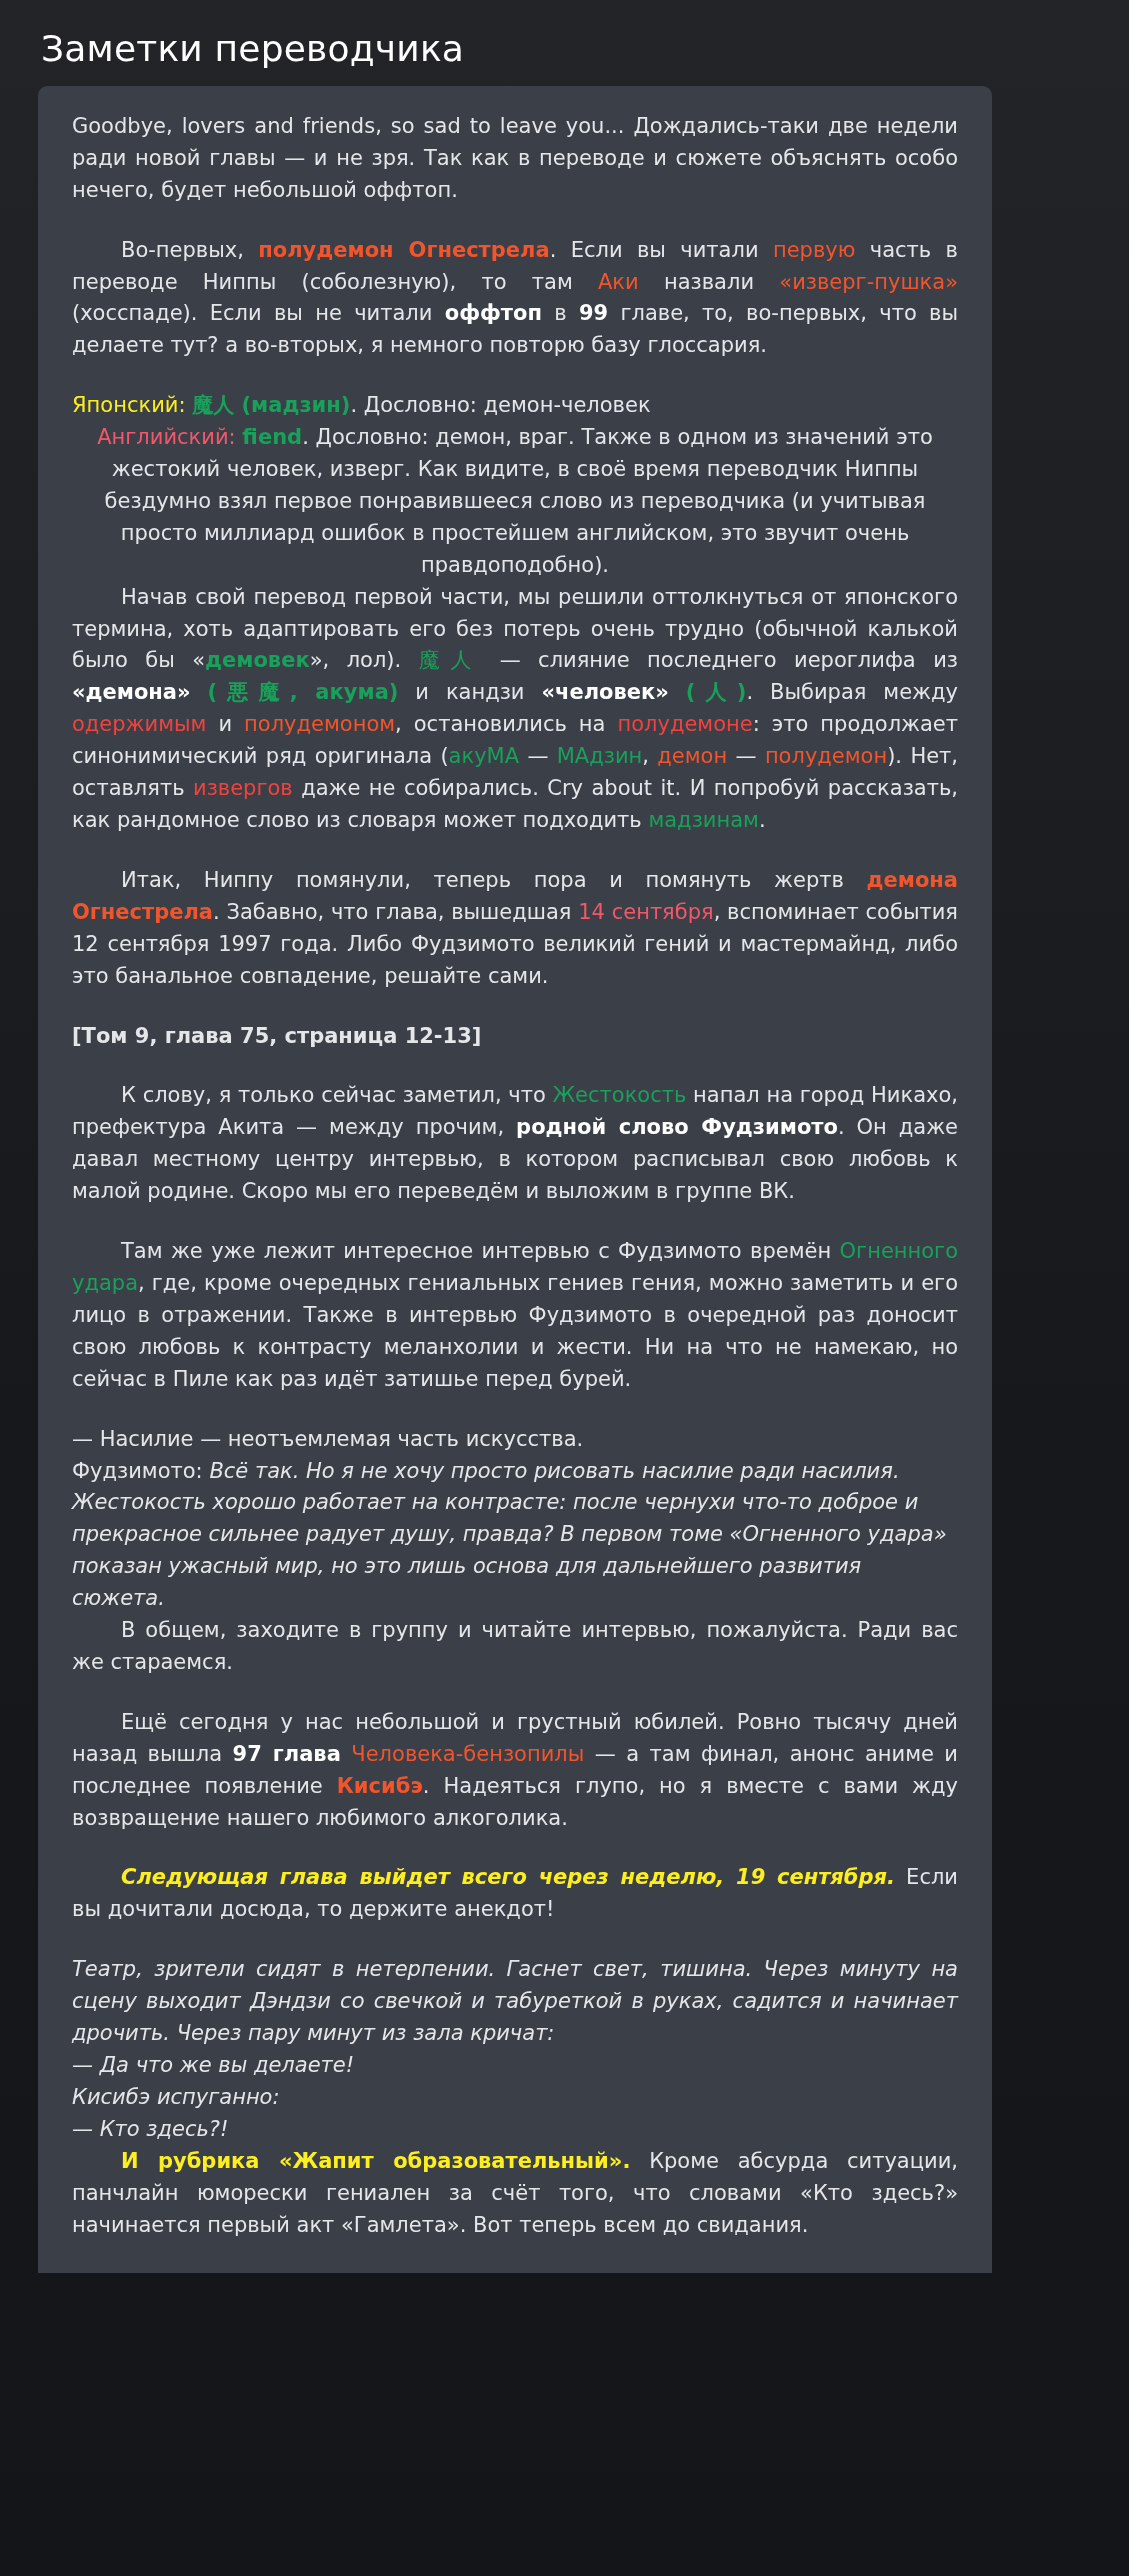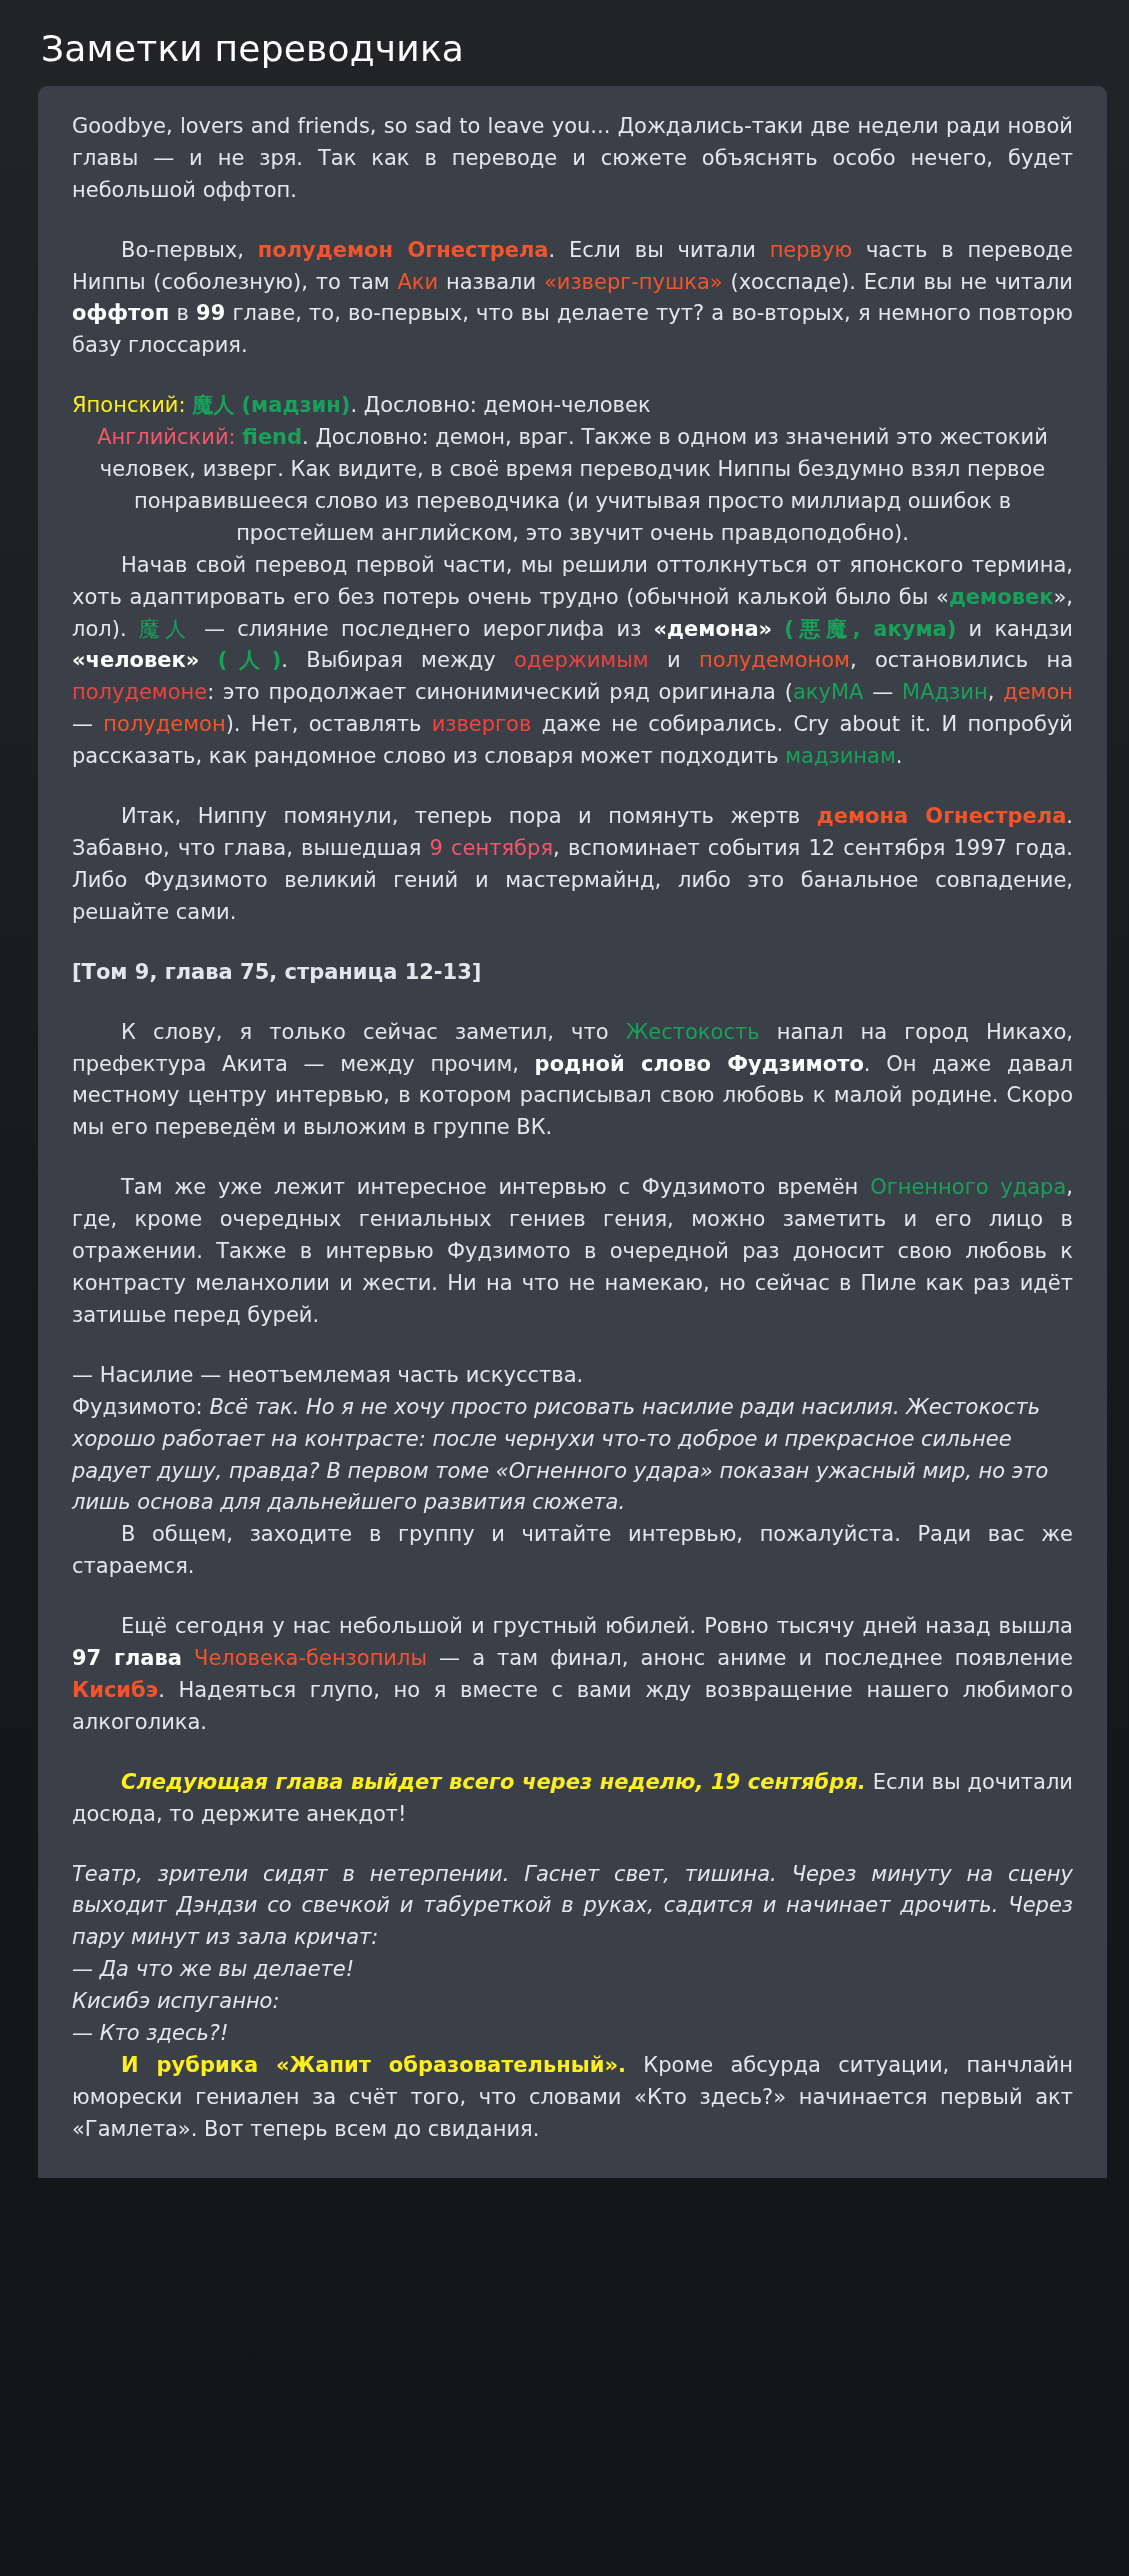--- a/index.html
+++ b/index.html
@@ -38,21 +38,21 @@
     margin: 0;
   }
 
   
   .note-card {
     margin: 0 26px 0 38px;
     background: #3b3f47;
     border-radius: 9.4px 9.4px 0 0;
     padding: 24.5px 34px 32px 34px;
     box-sizing: border-box;
-    width: 1069px;
+    width: 954px;
   }
 
   .note-card p {
     margin: 0 0 0 0;
     color: #e4e6ea;
     font-size: 21px;
     line-height: 1.52;
     text-align: justify;
     text-indent: 0;
     hyphens: none;
@@ -123,21 +123,21 @@
     <p class="para"><span>Goodbye, lovers and friends, so sad to leave you... Дождались-таки две недели ради новой главы — и не зря. Так как в переводе и сюжете объяснять особо нечего, будет небольшой оффтоп.</span></p>
 
     <p class="para indent"><span>Во-первых, </span><span class="c-orange b">полудемон Огнестрела</span><span>. Если вы читали </span><span class="c-orange">первую</span><span> часть в переводе Ниппы (соболезную), то там </span><span class="c-orange">Аки</span><span> назвали </span><span class="c-orange">«изверг-пушка»</span><span> (хосспаде). Если вы не читали </span><span class="b c-white">оффтоп</span><span> в </span><span class="b c-white">99</span><span> главе, то, во-первых, что вы делаете тут? а во-вторых, я немного повторю базу глоссария.</span></p>
 
     <p class="para glossary-line tight"><span class="c-yellow">Японский:</span> <span class="c-green b">魔人 (мадзин)</span><span>. Дословно: демон-человек</span></p>
 
     <p class="para glossary-line second"><span class="c-pink">Английский:</span> <span class="c-green b">fiend</span><span>. Дословно: демон, враг. Также в одном из значений это жестокий человек, изверг. Как видите, в своё время переводчик Ниппы бездумно взял первое понравившееся слово из переводчика (и учитывая просто миллиард ошибок в простейшем английском, это звучит очень правдоподобно).</span></p>
 
     <p class="para indent"><span>Начав свой перевод первой части, мы решили оттолкнуться от японского термина, хоть адаптировать его без потерь очень трудно (обычной калькой было бы «</span><span class="c-green b">демовек</span><span>», лол). </span><span class="c-green">魔人</span><span> — слияние последнего иероглифа из </span><span class="b c-white">«демона»</span> <span class="c-green b">(悪魔, акума)</span><span> и кандзи </span><span class="b c-white">«человек»</span> <span class="c-green b">(人)</span><span>. Выбирая между </span><span class="c-red">одержимым</span><span> и </span><span class="c-orange">полудемоном</span><span>, остановились на </span><span class="c-red">полудемоне</span><span>: это продолжает синонимический ряд оригинала (</span><span class="c-green">акуМА</span><span> — </span><span class="c-green">МАдзин</span><span>, </span><span class="c-orange">демон</span><span> — </span><span class="c-orange">полудемон</span><span>). Нет, оставлять </span><span class="c-red">извергов</span><span> даже не собирались. Cry about it. И попробуй рассказать, как рандомное слово из словаря может подходить </span><span class="c-green">мадзинам</span><span>.</span></p>
 
-    <p class="para indent"><span>Итак, Ниппу помянули, теперь пора и помянуть жертв </span><span class="c-orange b">демона Огнестрела</span><span>. Забавно, что глава, вышедшая </span><span class="c-pink">9 сентября</span><span>, вспоминает события 12 сентября 1997 года. Либо Фудзимото великий гений и мастермайнд, либо это банальное совпадение, решайте сами.</span></p>
+    <p class="para indent"><span>Итак, Ниппу помянули, теперь пора и помянуть жертв </span><span class="c-orange b">демона Огнестрела</span><span>. Забавно, что глава, вышедшая </span><span class="c-pink">14 сентября</span><span>, вспоминает события 12 сентября 1997 года. Либо Фудзимото великий гений и мастермайнд, либо это банальное совпадение, решайте сами.</span></p>
 
     <p class="para section-heading">[Том 9, глава 75, страница 12-13]</p>
 
     <p class="para indent"><span>К слову, я только сейчас заметил, что </span><span class="c-green">Жестокость</span><span> напал на город Никахо, префектура Акита — между прочим, </span><span class="b c-white">родной слово Фудзимото</span><span>. Он даже давал местному центру интервью, в котором расписывал свою любовь к малой родине. Скоро мы его переведём и выложим в группе ВК.</span></p>
 
     <p class="para indent"><span>Там же уже лежит интересное интервью с Фудзимото времён </span><span class="c-green">Огненного удара</span><span>, где, кроме очередных гениальных гениев гения, можно заметить и его лицо в отражении. Также в интервью Фудзимото в очередной раз доносит свою любовь к контрасту меланхолии и жести. Ни на что не намекаю, но сейчас в Пиле как раз идёт затишье перед бурей.</span></p>
 
     <p class="para dialog-line tight">— Насилие — неотъемлемая часть искусства.</p>
     <p class="para dialog-line"><span>Фудзимото: </span><span class="i">Всё так. Но я не хочу просто рисовать насилие ради насилия. Жестокость хорошо работает на контрасте: после чернухи что-то доброе и прекрасное сильнее радует душу, правда? В первом томе «Огненного удара» показан ужасный мир, но это лишь основа для дальнейшего развития сюжета.</span></p>
 

